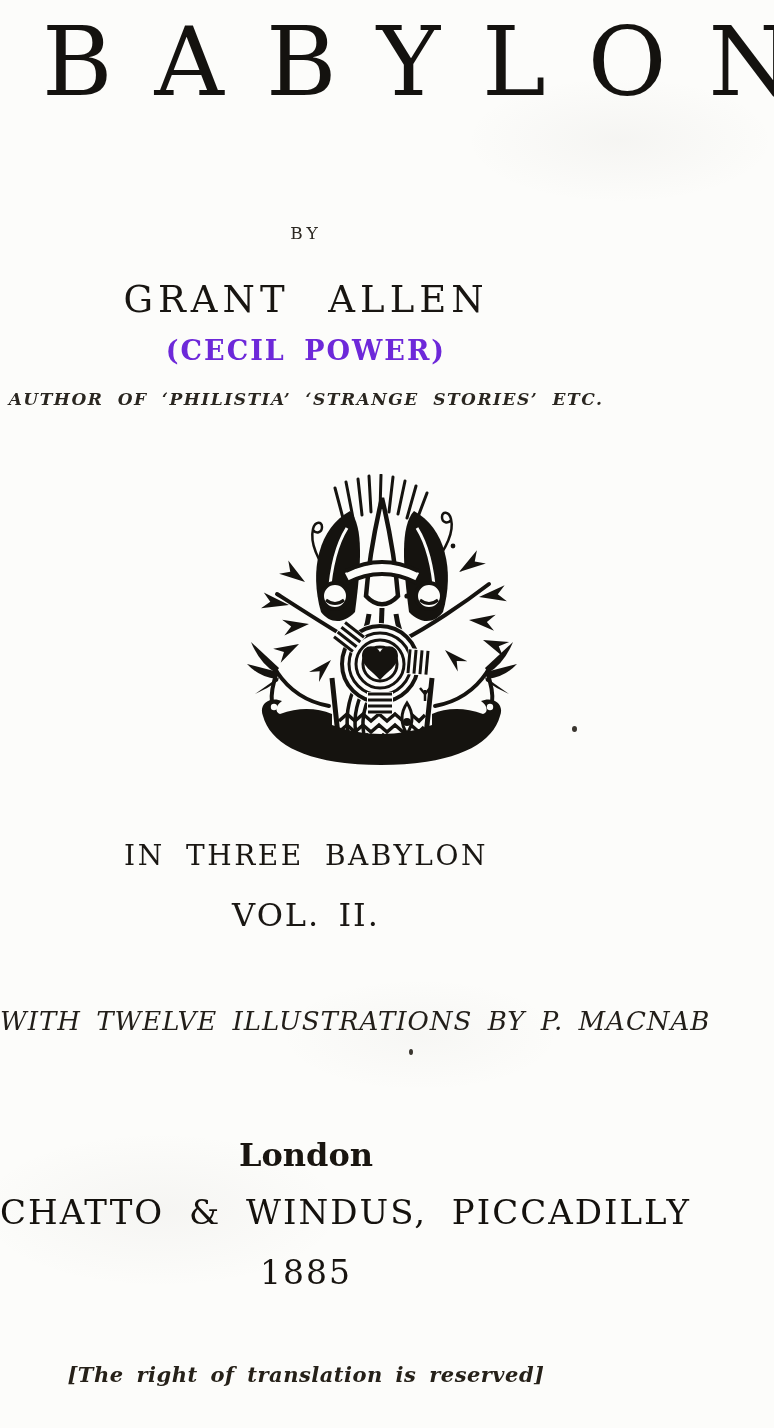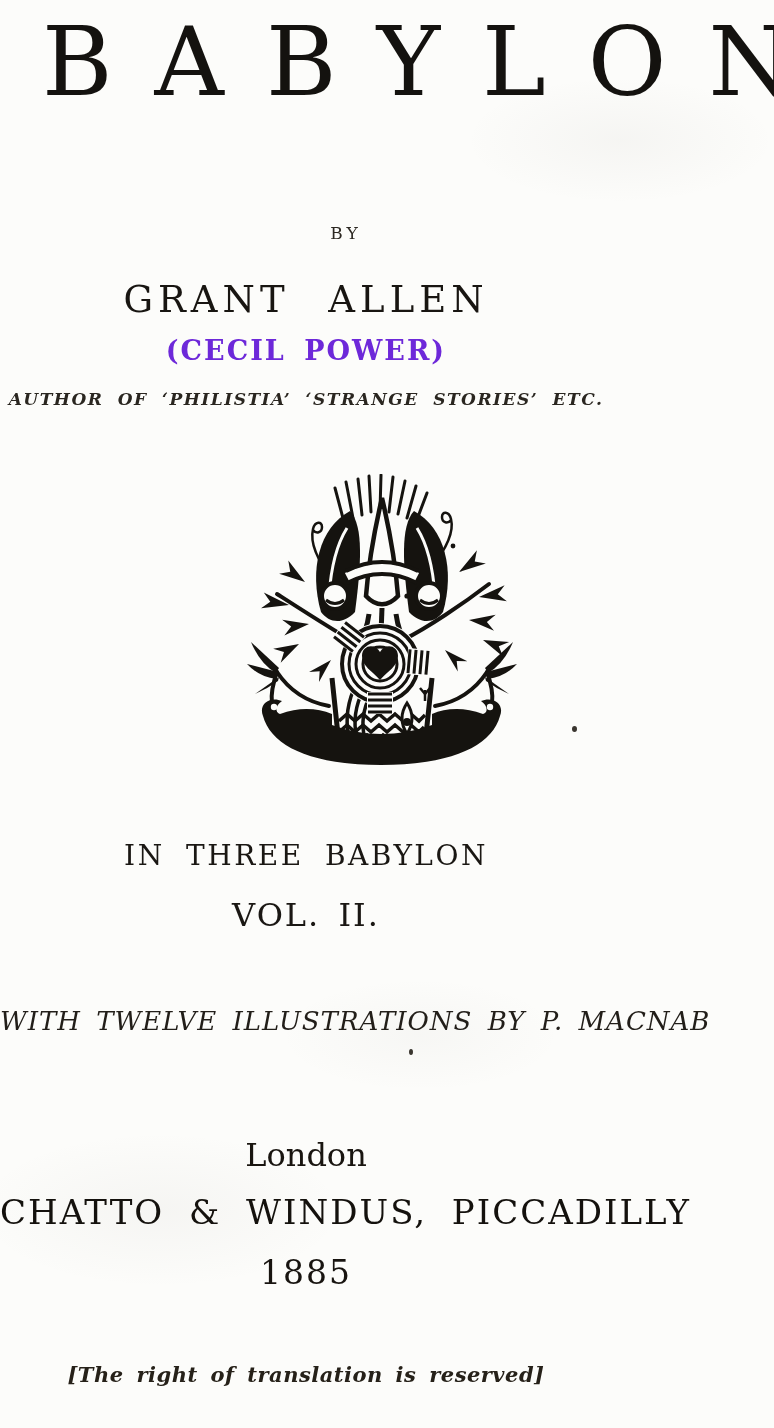--- a/index.html
+++ b/index.html
@@ -8,29 +8,29 @@
     background:
       radial-gradient(ellipse 220px 90px at 620px 140px, rgba(120,115,105,.05), transparent 70%),
       radial-gradient(ellipse 260px 110px at 160px 1210px, rgba(120,115,105,.05), transparent 70%),
       radial-gradient(ellipse 200px 80px at 420px 1035px, rgba(120,115,105,.04), transparent 70%),
       #fcfcfa;
     font-family:"DejaVu Serif","Liberation Serif",serif;
     color:#1d1b18;
   }
   .row{position:absolute;left:0;width:612px;text-align:center;line-height:1;white-space:nowrap;}
   .title{top:14px;font-size:96px;letter-spacing:42px;padding-left:42px;box-sizing:border-box;color:#14120f;}
-  .byline{top:225px;font-size:17px;letter-spacing:4px;color:#2c2822;margin-left:40px;}
+  .byline{top:225px;font-size:17px;letter-spacing:4px;color:#2c2822;}
   .author{top:281px;font-size:37px;letter-spacing:5px;word-spacing:22px;color:#181511;}
   .pseudonym{top:337px;font-size:27px;letter-spacing:2px;word-spacing:7px;font-weight:bold;color:#6d28d9;}
   .credit{top:391px;font-size:17px;letter-spacing:1.5px;word-spacing:7px;font-weight:bold;color:#2a2620;font-style:italic;}
   .emblem{position:absolute;top:474px;left:247px;width:270px;height:305px;}
   .volumes{top:842px;font-size:28px;letter-spacing:2.5px;word-spacing:10px;color:#1a1713;}
   .volnum{top:899px;font-size:32px;letter-spacing:2px;word-spacing:6px;color:#1a1713;}
   .illus{top:1008px;font-size:26px;font-style:italic;font-weight:normal;letter-spacing:1px;word-spacing:6px;color:#221e19;}
-  .city{top:1139px;font-size:32px;font-weight:normal;color:#191510;}
+  .city{top:1139px;font-size:32px;font-weight:bold;color:#191510;}
   .publisher{top:1195px;font-size:34px;letter-spacing:2px;word-spacing:12px;color:#14110d;}
   .year{top:1256px;font-size:33px;letter-spacing:2px;color:#181410;}
   .rights{top:1364px;font-size:21px;font-style:italic;font-weight:bold;letter-spacing:.5px;word-spacing:5px;color:#262119;}
   .speck{position:absolute;background:#3a362f;border-radius:50%;}
   .speck-1{top:726px;left:572px;width:5px;height:6px;}
   .speck-2{top:1049px;left:409px;width:4px;height:6px;}
 </style>
 </head>
 <body>
 

